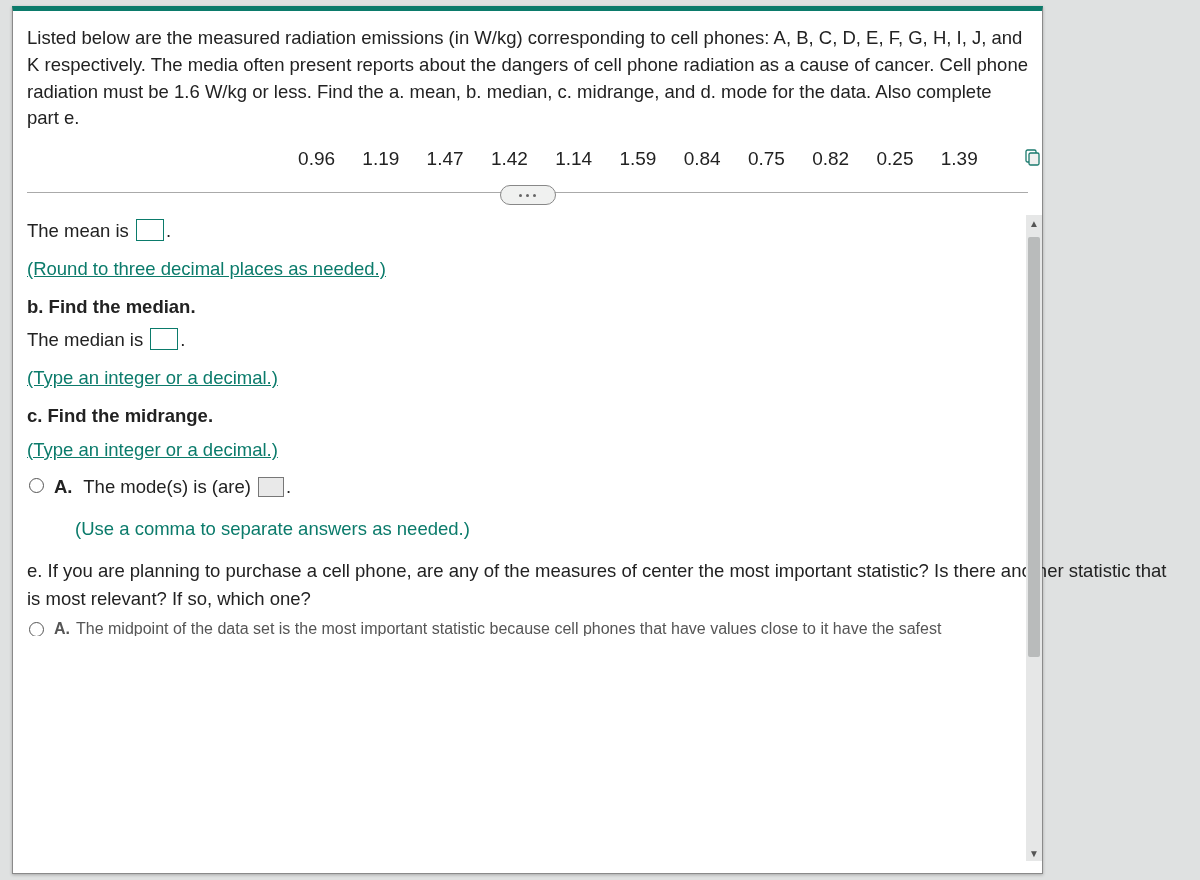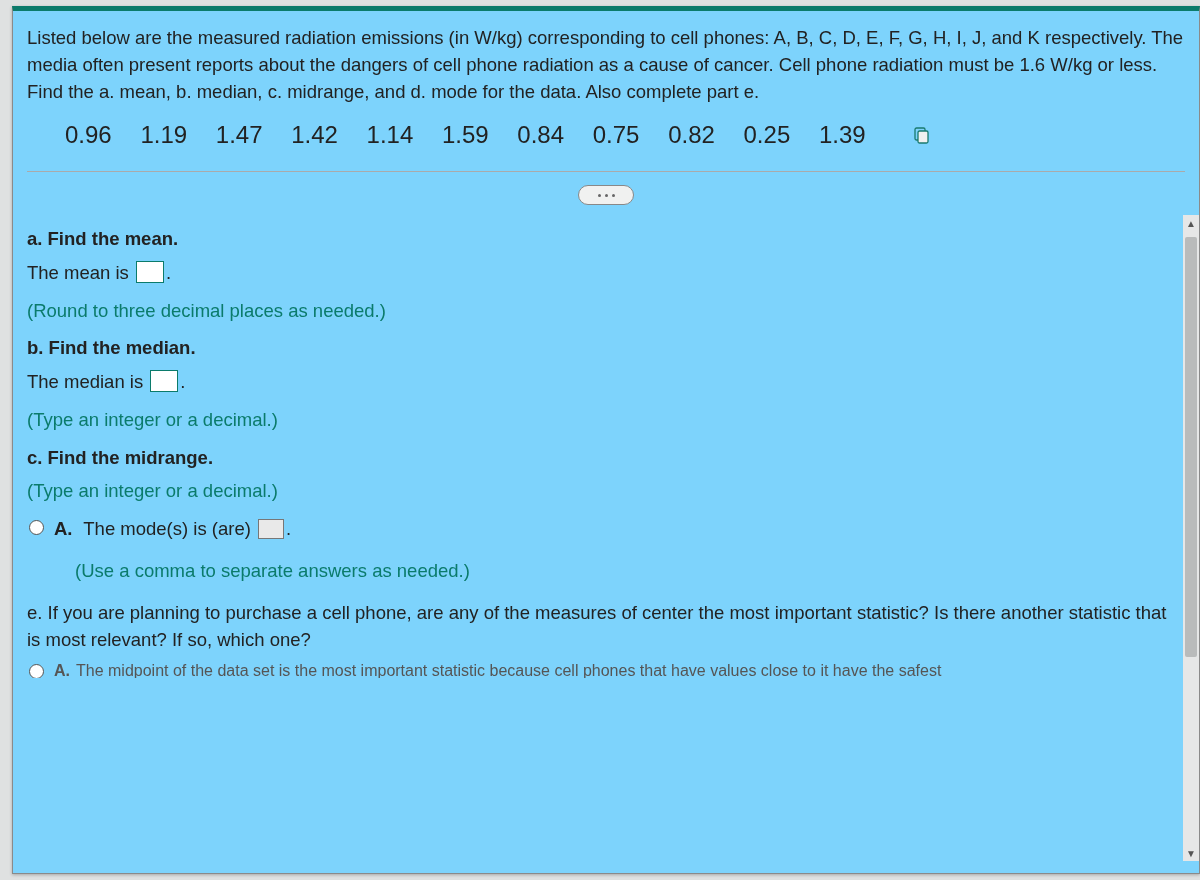--- a/index.html
+++ b/index.html
@@ -6,36 +6,37 @@
   html, body {
     margin: 0; padding: 0;
     width: 1200px; height: 880px;
     overflow: hidden;
     font-family: Arial, Helvetica, sans-serif;
     background: #dfe1e1;
   }
   .frame {
     position: absolute;
     left: 12px; top: 6px;
-    width: 1188px; height: 868px;
-    background: #7dd3fc;
+    width: 1031px; height: 868px;
+    background: #ffffff;
     border: 1px solid #8a8a8a;
     border-top: 5px solid #0b7b6b;
     box-shadow: 0 1px 3px rgba(0,0,0,.25);
   }
   .header-area {
     padding: 14px 14px 0 14px;
     font-size: 18.5px;
     color: #222;
     line-height: 1.45;
   }
   .data-row {
-    padding: 16px 13px 22px 52px;
-    font-size: 24px;
+    padding: 16px 1px 22px 52px;
+    font-size: 19px;
     color: #222;
+    text-align: right;
   }
   .data-row span.v { margin-right: 22px; }
   .copy-icon {
     display: inline-block;
     width: 18px; height: 18px;
     vertical-align: -2px;
     margin-left: 18px;
   }
   .copy-icon svg { display:block; }
   hr.top-hr {
@@ -89,21 +90,21 @@
   .scrollbar-thumb {
     position: absolute;
     right: 2px; top: 226px;
     width: 12px; height: 420px;
     background: #b9bbbb;
     border-radius: 2px;
     cursor: pointer;
   }
   .section-head { font-weight: bold; margin: 10px 0 6px 0; }
   .normal { font-weight: normal; }
-  .teal { color: #0b7b6b; }
+  .teal { color: #0b7b6b; text-decoration: underline; }
   .instr { margin: 2px 17px 10px 0; }
   .inputbox {
     display: inline-block;
     width: 28px; height: 22px;
     border: 1.5px solid #0b7b6b;
     background: #fff;
     vertical-align: -4px;
     margin: 0 2px;
   }
   .inputbox.small {
@@ -166,21 +167,20 @@
 
   <hr class="top-hr">
   <div class="dots-pill">
     <span class="d"></span>
       <span class="d"></span>
       <span class="d"></span>
   </div>
 
   <div class="scroll-body">
 
-    <div class="section-head normal"><b>a. Find the mean.</b></div>
     <div class="instr">
       <span>The mean is</span>
       <span class="inputbox"></span><span>.</span>
     </div>
     <div class="instr teal">(Round to three decimal places as needed.)</div>
 
     <div class="section-head normal"><b>b. Find the median.</b></div>
     <div class="instr">
       <span>The median is</span>
       <span class="inputbox"></span><span>.</span>

